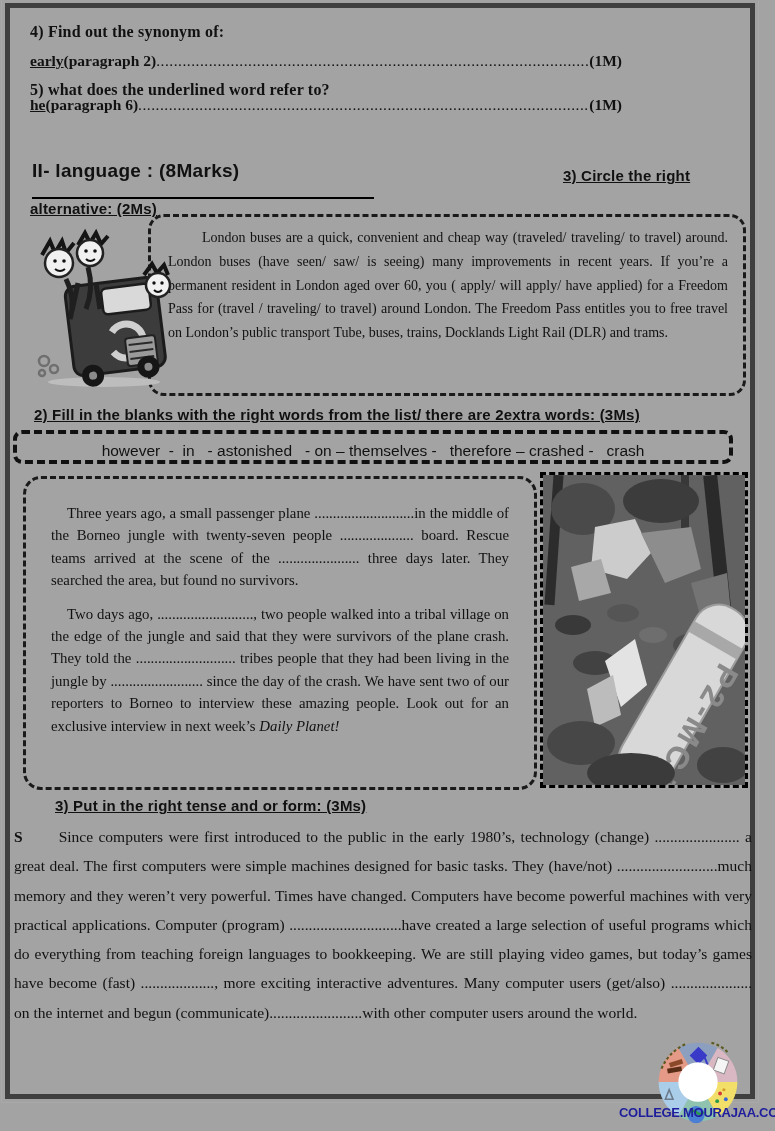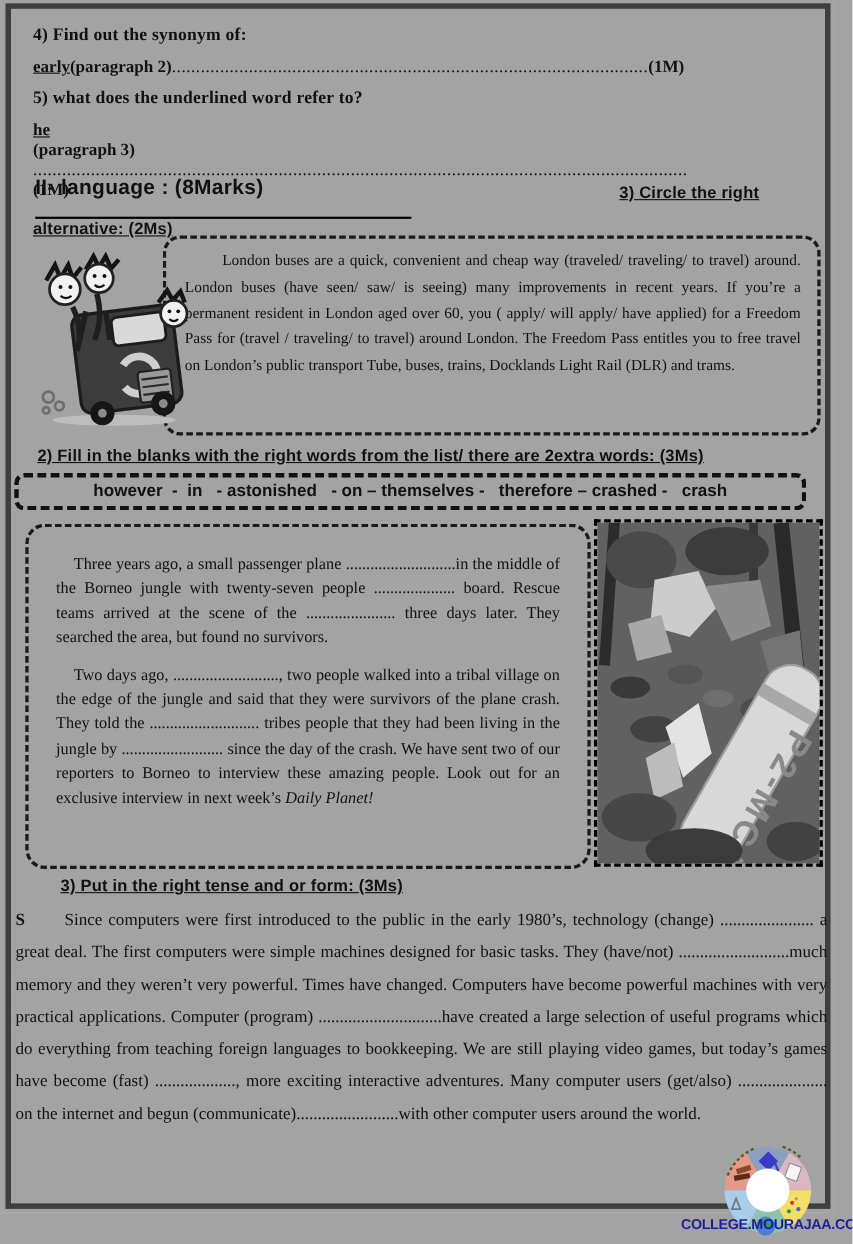--- a/index.html
+++ b/index.html
@@ -18,22 +18,22 @@
                letter-spacing:.3px;padding-bottom:15px;}
   .ex-heading{position:absolute;font-family:"Liberation Sans",sans-serif;font-weight:bold;
               font-size:15px;text-decoration:underline;letter-spacing:.2px;}
   
   .london-box{position:absolute;left:148px;top:214px;width:560px;height:158px;
               border:3px dashed #1a1a1a;border-radius:16px;padding:9px 15px 9px 17px;
               font-size:14px;line-height:23.8px;text-align:justify;text-indent:34px;}
   .bus-art{position:absolute;left:26px;top:223px;width:150px;height:168px;}
   
   .word-box{position:absolute;left:13px;top:430px;width:712px;height:26px;
-            border:4px dashed #111;border-radius:9px;display:flex;align-items:center;
-            justify-content:center;font-family:"Liberation Sans",sans-serif;font-weight:bold;
+            border:4px dashed #111;border-radius:9px;display:flex;align-items:flex-end;
+            justify-content:center;font-family:"Liberation Sans",sans-serif;font-weight:normal;
             font-size:15.5px;white-space:pre;}
   .crash-box{position:absolute;left:23px;top:476px;width:480px;height:284px;
              border:3px dashed #1a1a1a;border-radius:18px;padding:12px 14px;
              font-size:14.8px;line-height:22.4px;text-align:justify;}
   .crash-box p{margin:11px;text-indent:16px;}
   .crash-box p + p{margin-top:11px;}
   .crash-box .it{font-style:italic;}
   .crash-photo{position:absolute;left:540px;top:472px;width:202px;height:310px;
                border:3px dashed #000;}
   .crash-photo svg{display:block;width:100%;height:100%;}
@@ -55,23 +55,23 @@
   <div class="frame"></div>
 
   <div class="q-label" style="top:23px;">4) Find out the synonym of:</div>
   <div class="q-row" style="top:52px;">
     <span class="u-word">early</span>
       <span> (paragraph 2)</span>
       <span class="dots">........................................................................................................................................</span>
       <span> (1M)</span>
   </div>
   <div class="q-label" style="top:81px;text-align:center;">5) what does the underlined word refer to?</div>
-  <div class="q-row" style="top:110px;flex-direction:column;">
+  <div class="q-row" style="top:96px;">
     <span class="u-word">he</span>
-      <span> (paragraph 3)</span>
+      <span> (paragraph 6)</span>
       <span class="dots">........................................................................................................................................</span>
       <span>(1M)</span>
   </div>
 
   <div class="sec-heading">II- language : (8Marks)</div>
   <div class="ex-heading" style="left:563px;top:167px;">3) Circle the right</div>
   <div class="ex-heading" style="left:30px;top:200px;">alternative: (2Ms)</div>
 
   <div class="london-box">
     <span>London buses are a quick, convenient and cheap way (traveled/ traveling/ to travel) around. London buses (have seen/ saw/ is seeing) many improvements in recent years. If you’re a permanent resident in London aged over 60, you ( apply/ will apply/ have applied) for a Freedom Pass for (travel /  traveling/ to travel) around London. The Freedom Pass entitles you to free travel on London’s public transport Tube, buses, trains, Docklands Light Rail (DLR) and trams.</span>

